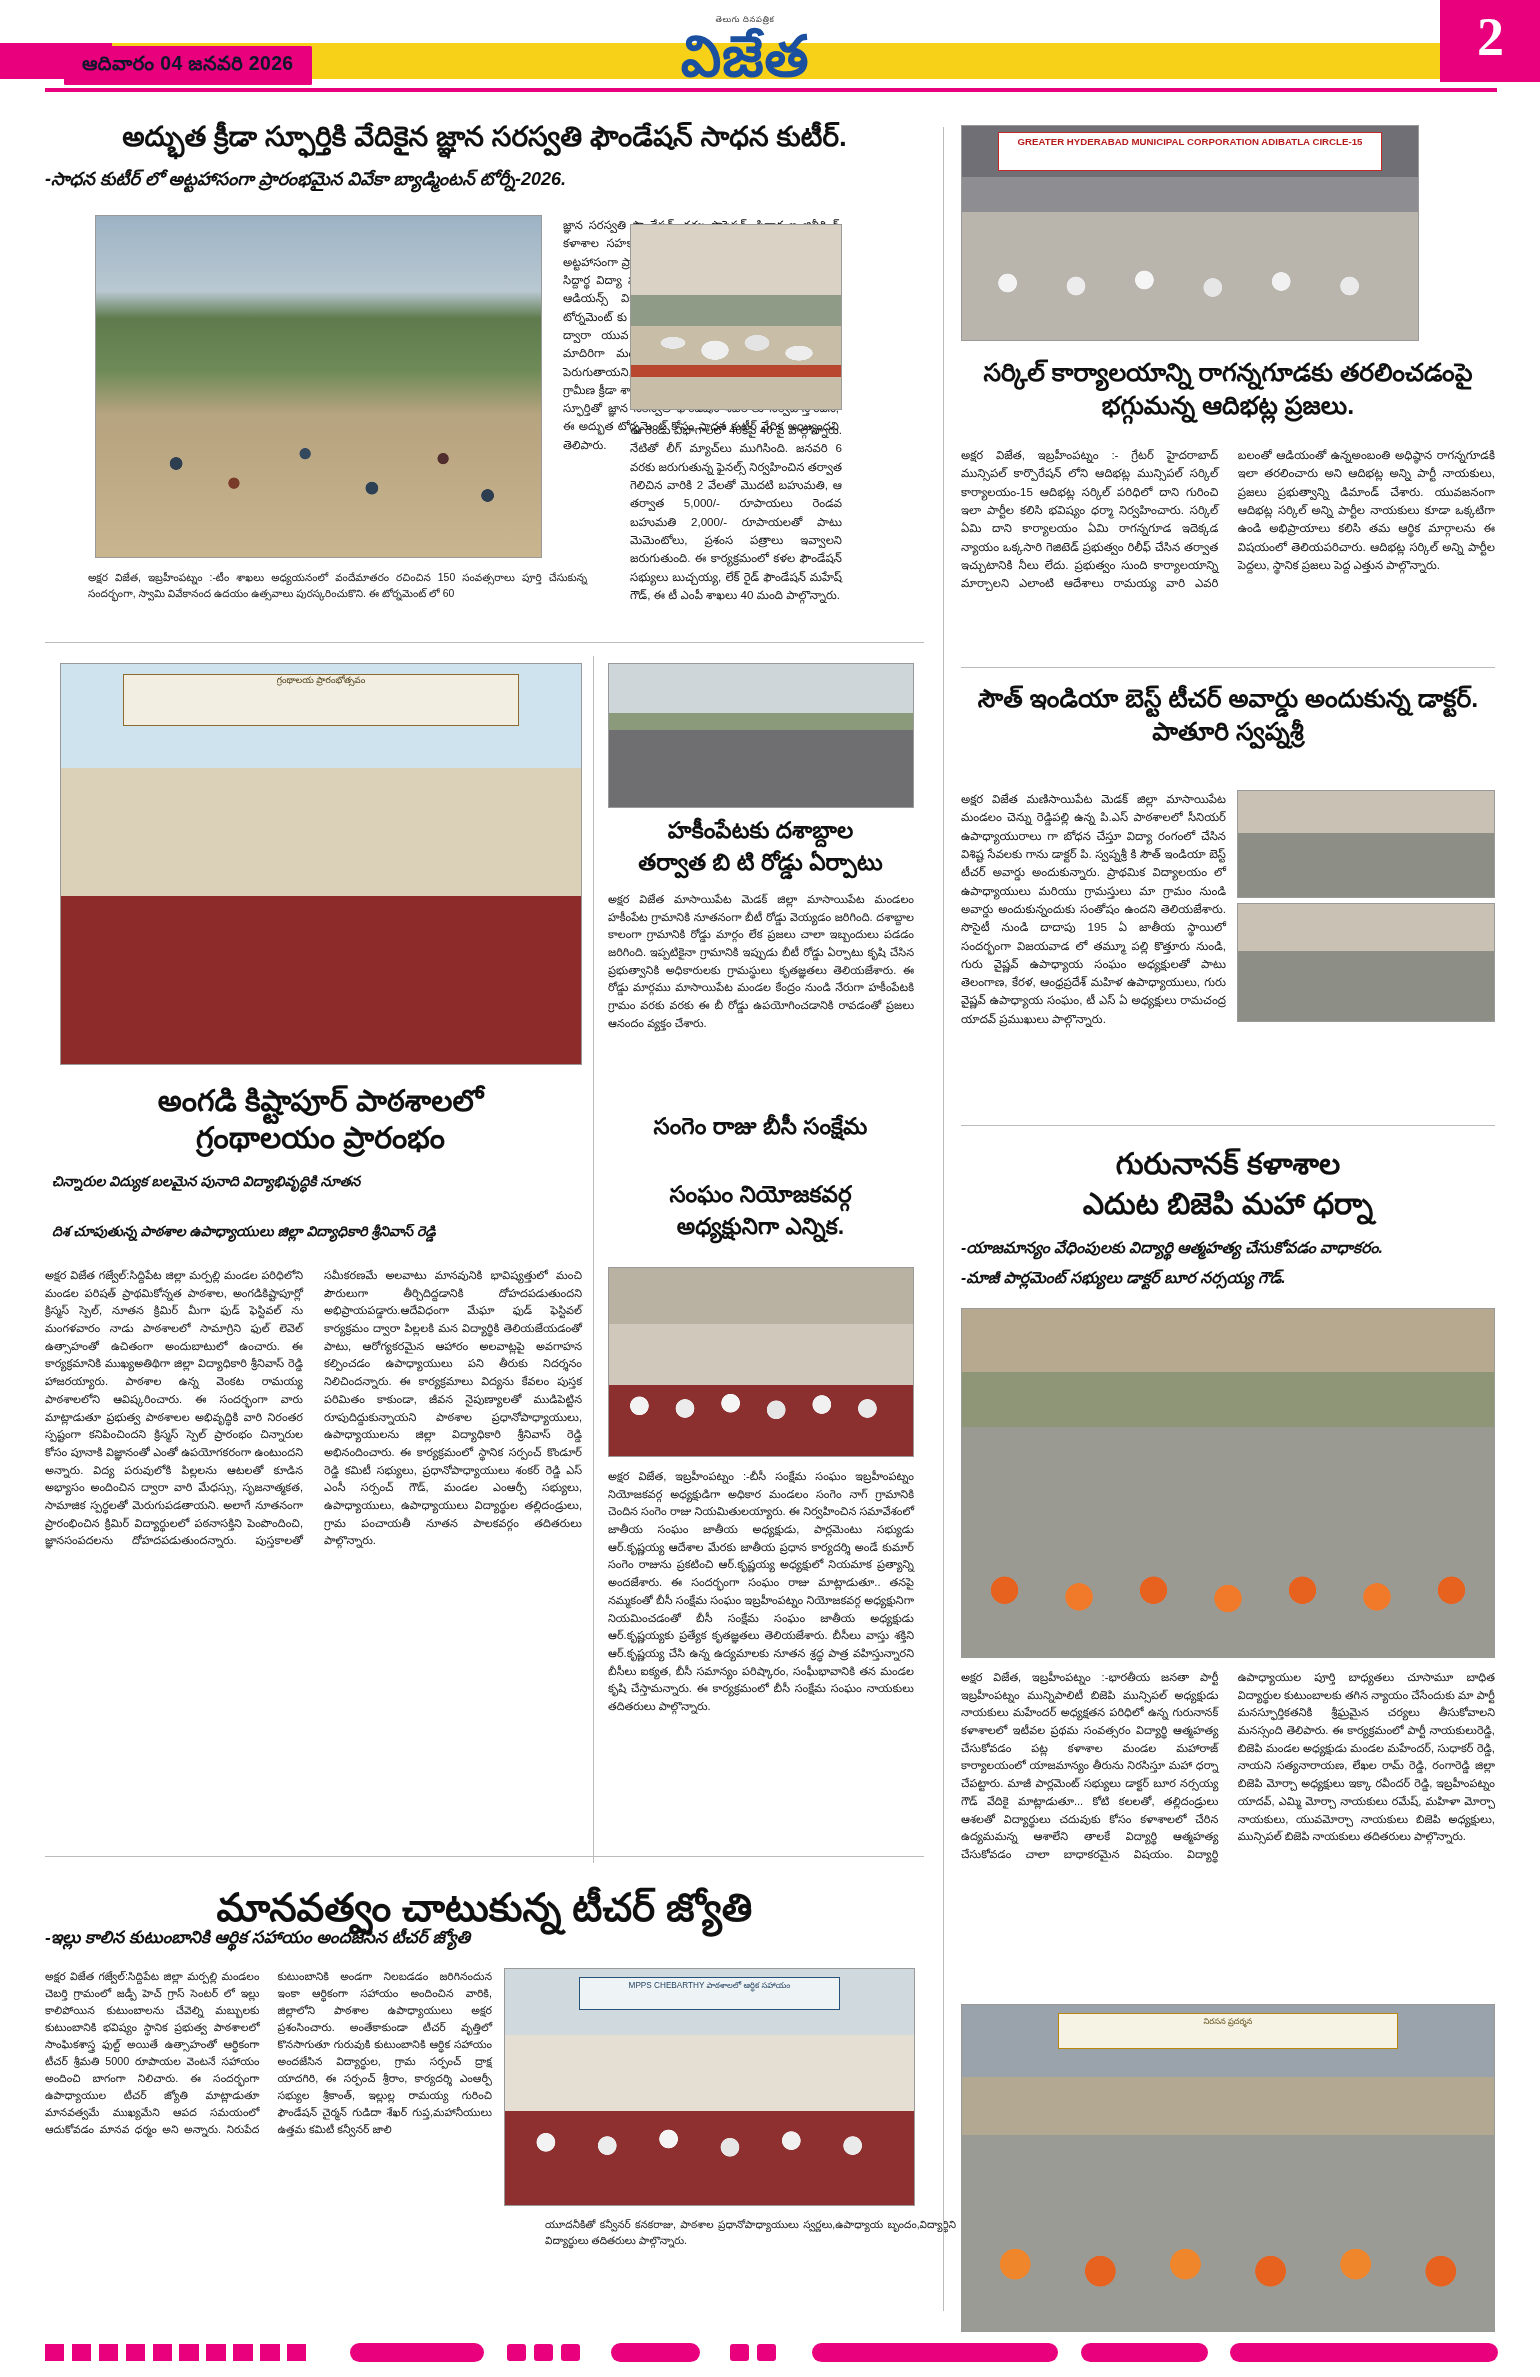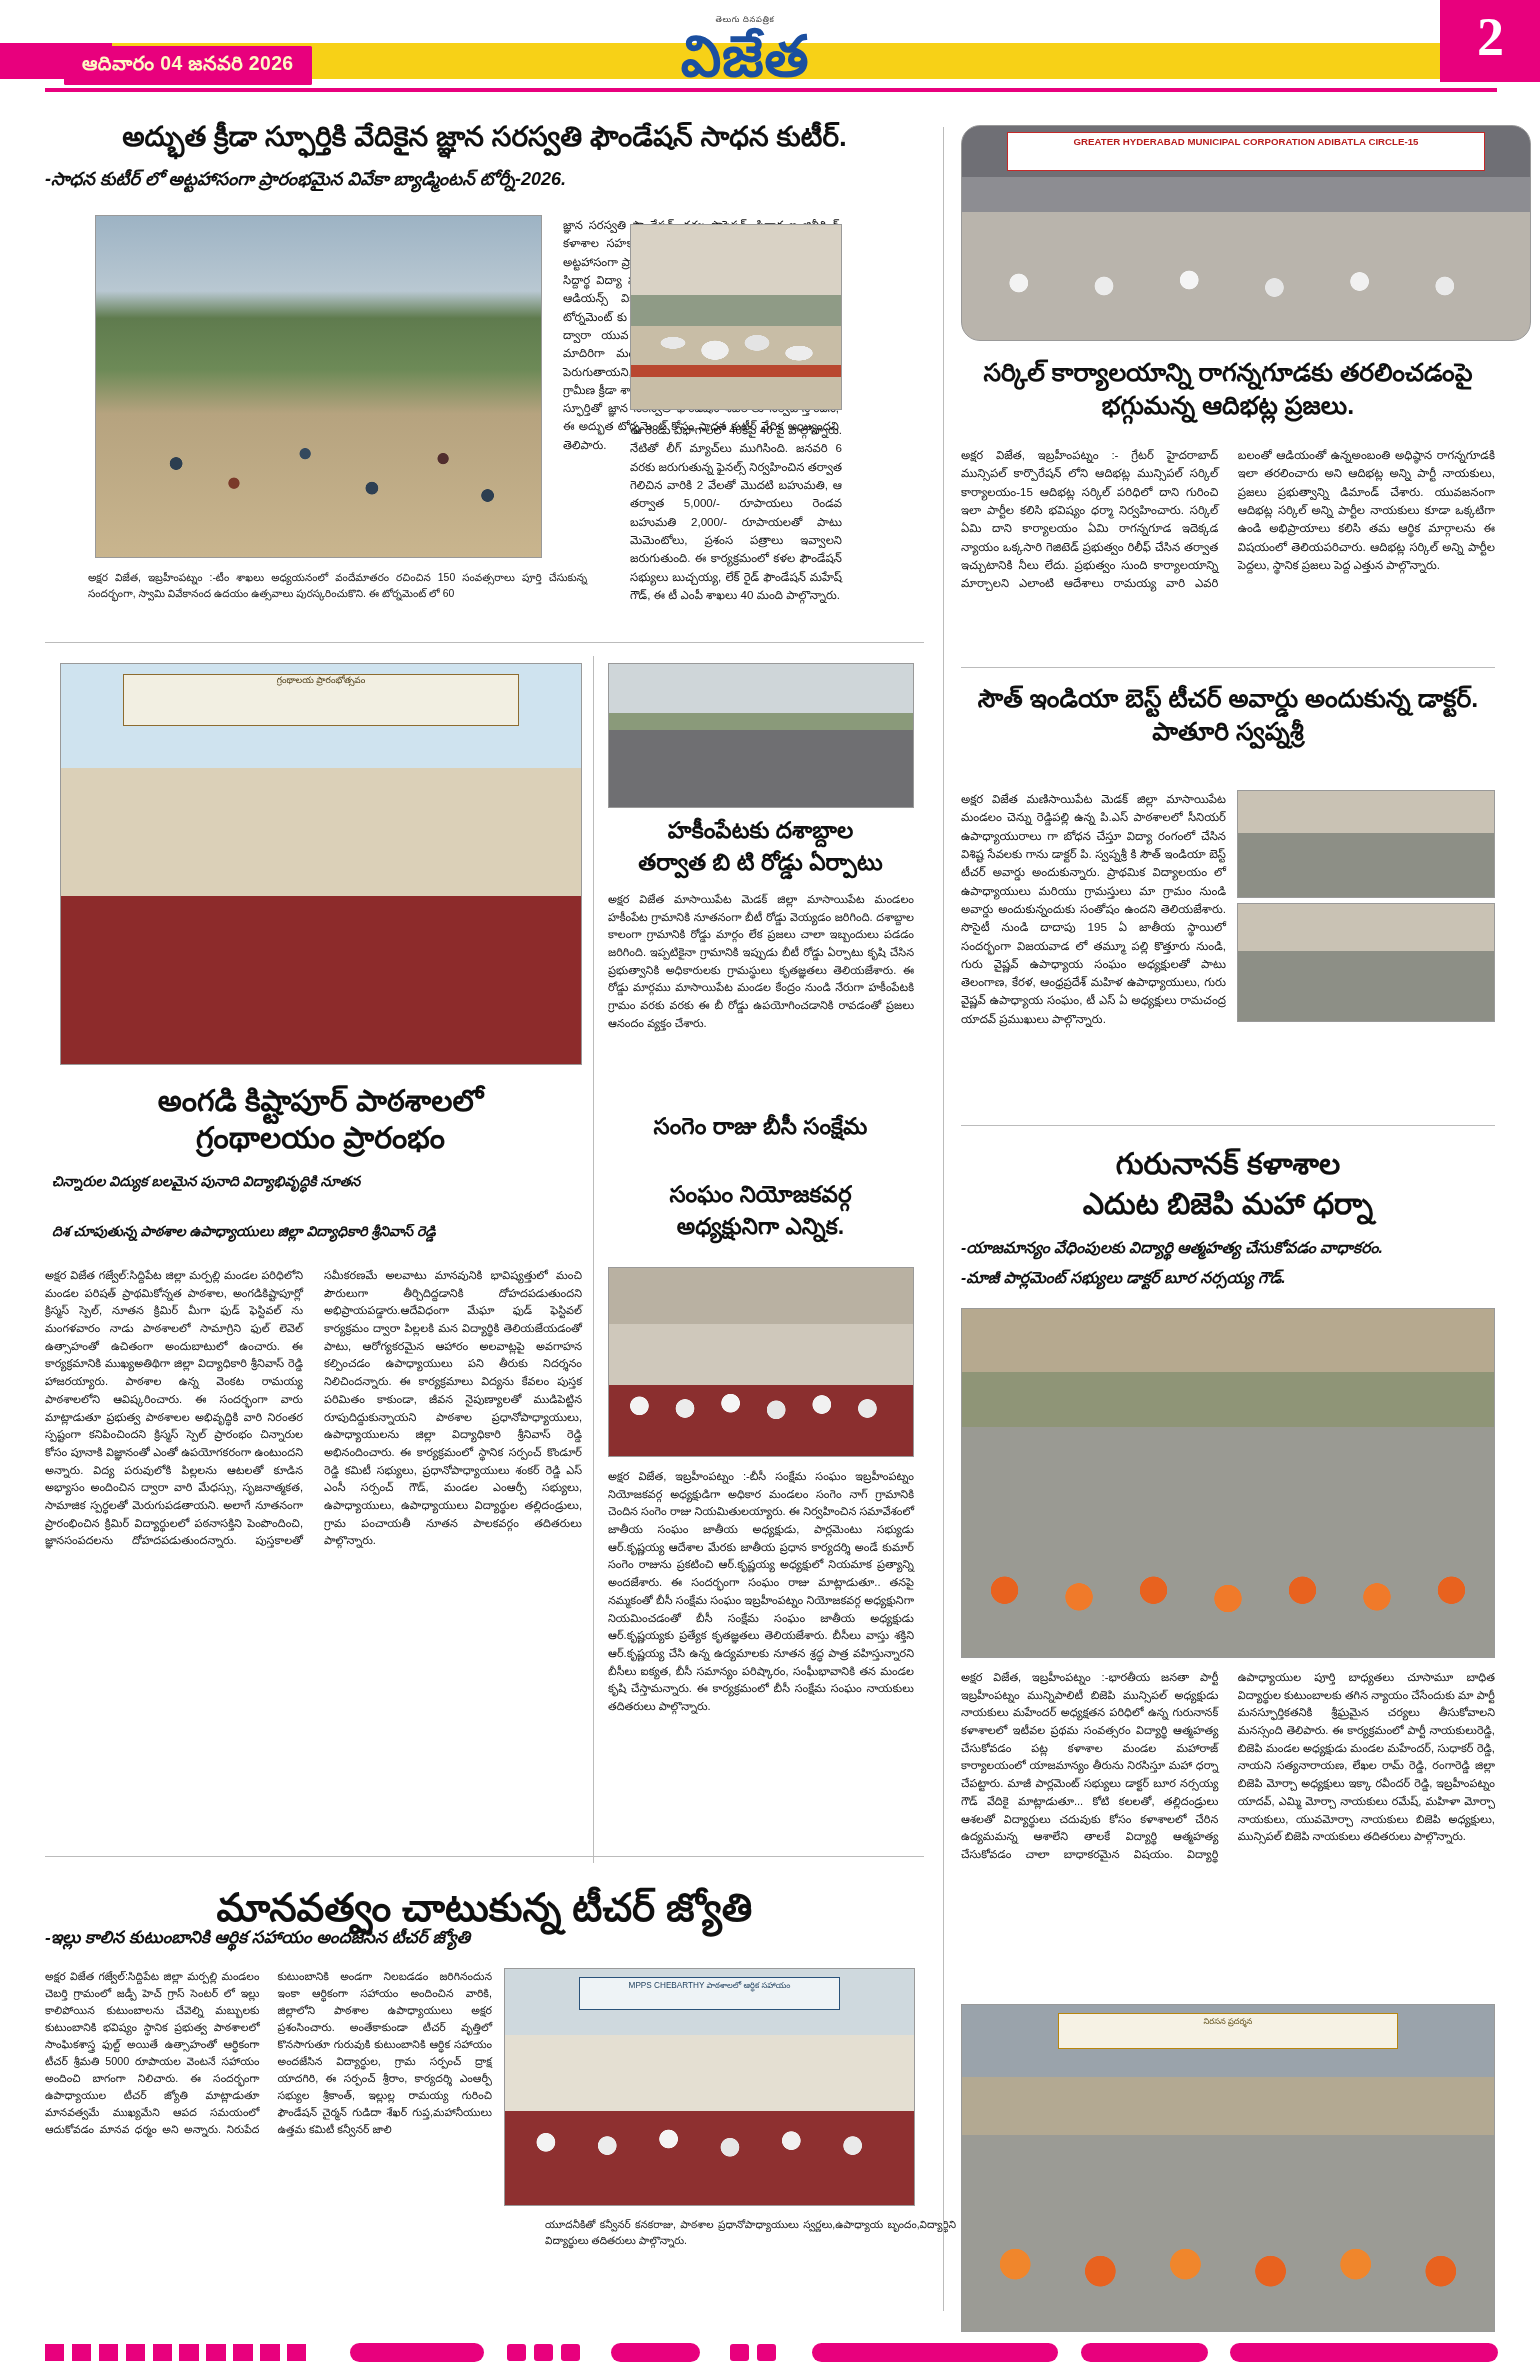--- a/index.html
+++ b/index.html
@@ -29,21 +29,21 @@
     position:absolute; left:0; top:43px; width:1541px; height:36px;
     background: #f7d117;
   }
   .mh-pink {
     position:absolute; left:0; top:43px; width:112px; height:36px;
     background:#e8007d;
   }
   .mh-datebox {
     position:absolute; left:64px; top:46px;
     background:#e8007d;
-    color:#fef9c3;
+    color:#0f172a;
     font-size:19.4px;
     font-weight:bold;
     padding:6px 18px;
     letter-spacing:0.4px;
     border-radius:1.5px;
   }
   .mh-logo {
     position:absolute; left:745px; top:15px;
     transform: translateX(-50%);
     text-align:center;
@@ -247,21 +247,21 @@
   <div class="body-text" style="position:absolute; left:563px; top:216px; width:276px;">జ్ఞాన సరస్వతి ఫౌండేషన్, కళల ప్రొఫెషన్, సిద్దార్థ ఇంజినీరింగ్ కళాశాల సహకారంతో "వివేకా బ్యాడ్మింటన్ టోర్నమెంట్" ను అట్టహాసంగా ప్రారంభించారు. ఈ కార్యక్రమానికి ముఖ్య అతిథిగా సిద్దార్థ విద్యా సంస్థల చైర్మన్ నాగభూషణం, ముఖ్య అతిథిగా ఆడియన్స్ విభాగ ప్రచారక్ అద్భుత ఎల పాల్గొన్నారు. టోర్నమెంట్ కు ఆదివారం ఉదయం షెడ్యూల్ బ్యాడ్మింటన్ ఆట ద్వారా యువ క్రీడాకారులు ప్రోత్సాహం పొందుతారని, ఈ మాదిరిగా మధ్య వయసు ఉన్న వారికి ఫిట్నెస్ లెవెల్స్ పెరుగుతాయని, క్రీడా దేశ ప్రతిష్ఠ పెరుగుతుందని తెలిపారు. గ్రామీణ క్రీడా శాఖల ప్రతిభను గురించి ప్రోత్సాహం అందించి క్రీడా స్ఫూర్తితో జ్ఞాన సరస్వతి ఫౌండేషన్ శిబిరాలు నిర్వహిస్తోందని, ఈ అద్భుత టోర్నమెంట్ కోసం సాధన కుటీర్ వేదిక అయ్యిందని తెలిపారు.</div>
 
   <div class="cap" style="position:absolute; left:47px; top:570px; width:499px;">అక్షర విజేత, ఇబ్రహీంపట్నం :-టీం శాఖలు అధ్యయనంలో వందేమాతరం రచించిన 150 సంవత్సరాలు పూర్తి చేసుకున్న సందర్భంగా, స్వామి వివేకానంద ఉదయం ఉత్సవాలు పురస్కరించుకొని. ఈ టోర్నమెంట్ లో 60</div>
 
   <div class="photo ph-yoga" style="position:absolute; left:630px; top:224px; width:212px; height:186px;">
     <span class="ph-label">యోగా ప్రదర్శన</span>
   </div>
 
   <div class="body-text" style="position:absolute; left:630px; top:421px; width:212px;">ఈ రెండు విభాగాలలో 40కిపై 40 పై పాల్గొన్నారు. నేటితో లీగ్ మ్యాచ్‌లు ముగిసింది. జనవరి 6 వరకు జరుగుతున్న ఫైనల్స్ నిర్వహించిన తర్వాత గెలిచిన వారికి 2 వేలతో మొదటి బహుమతి, ఆ తర్వాత 5,000/- రూపాయలు రెండవ బహుమతి 2,000/- రూపాయలతో పాటు మెమెంటోలు, ప్రశంస పత్రాలు ఇవ్వాలని జరుగుతుంది. ఈ కార్యక్రమంలో కళల ఫౌండేషన్ సభ్యులు బుచ్చయ్య, లేక్ రైడ్ ఫౌండేషన్ మహేష్ గౌడ్, ఈ టీ ఎంపీ శాఖలు 40 మంది పాల్గొన్నారు.</div>
 
-  <div class="photo ph-group ph-people-row" style="position:absolute; left:961px; top:125px; width:570px; height:216px;border-radius:19px;">
+  <div class="photo ph-group ph-people-row" style="position:absolute; left:961px; top:125px; width:458px; height:216px;">
     <div style="position:absolute; left:8%; top:6px; width:84%; height:39px; background:#fff; border:1.5px solid #c62828;
                 color:#b71c1c; font-size:9.7px; font-weight:bold; text-align:center; line-height:1.25; padding:3px 4.5px;">GREATER HYDERABAD MUNICIPAL CORPORATION ADIBATLA CIRCLE-15</div>
   </div>
 
   <div class="hl" style="position:absolute; left:961px; top:356px; width:534px; font-size:25px;">సర్కిల్ కార్యాలయాన్ని రాగన్నగూడకు తరలించడంపై భగ్గుమన్న ఆదిభట్ల ప్రజలు.</div>
 
   <div class="body-text" style="position:absolute; left:961px; top:446px; width:534px; column-count:2; column-gap:19.4px;">అక్షర విజేత, ఇబ్రహీంపట్నం :- గ్రేటర్ హైదరాబాద్ మున్సిపల్ కార్పొరేషన్ లోని ఆదిభట్ల మున్సిపల్ సర్కిల్ కార్యాలయం-15 ఆదిభట్ల సర్కిల్ పరిధిలో దాని గురించి ఇలా పార్టీల కలిసి భవిష్యం ధర్మా నిర్వహించారు. సర్కిల్ ఏమి దాని కార్యాలయం ఏమి రాగన్నగూడ ఇదెక్కడ న్యాయం ఒక్కసారి గెజిటెడ్ ప్రభుత్వం రిలీఫ్ చేసిన తర్వాత ఇచ్చుటానికి నీలు లేదు. ప్రభుత్వం సుంది కార్యాలయాన్ని మార్చాలని ఎలాంటి ఆదేశాలు రామయ్య వారి ఎవరి బలంతో ఆడియంతో ఉన్నఅంబంతి అధిష్ఠాన రాగన్నగూడకి ఇలా తరలించారు అని ఆదిభట్ల అన్ని పార్టీ నాయకులు, ప్రజలు ప్రభుత్వాన్ని డిమాండ్ చేశారు. యువజనంగా ఆదిభట్ల సర్కిల్ అన్ని పార్టీల నాయకులు కూడా ఒక్కటిగా ఉండి అభిప్రాయాలు కలిసి తమ ఆర్థిక మార్గాలను ఈ విషయంలో తెలియపరిచారు. ఆదిభట్ల సర్కిల్ అన్ని పార్టీల పెద్దలు, స్థానిక ప్రజలు పెద్ద ఎత్తున పాల్గొన్నారు.</div>
 
   <div class="hl" style="position:absolute; left:961px; top:682px; width:534px; font-size:25px;">సౌత్ ఇండియా బెస్ట్ టీచర్ అవార్డు అందుకున్న డాక్టర్. పాతూరి స్వప్నశ్రీ</div>
 

